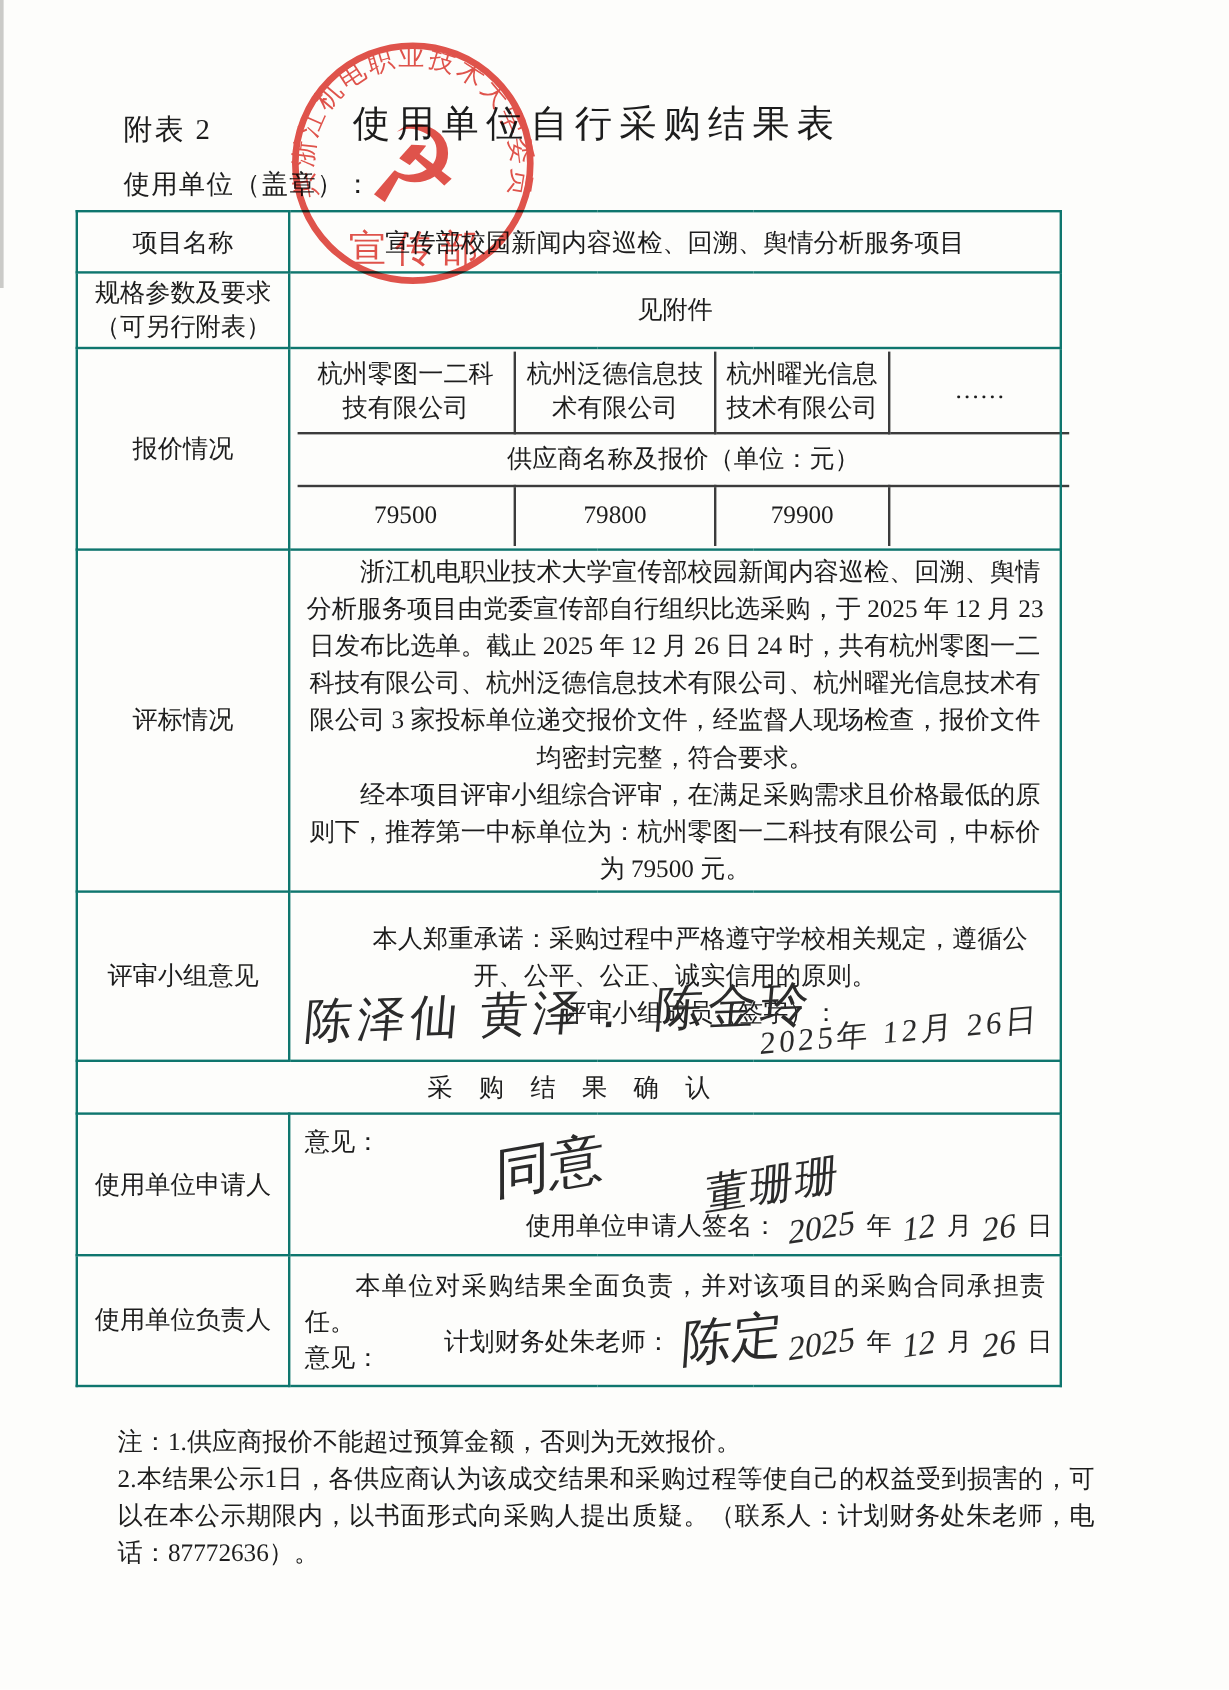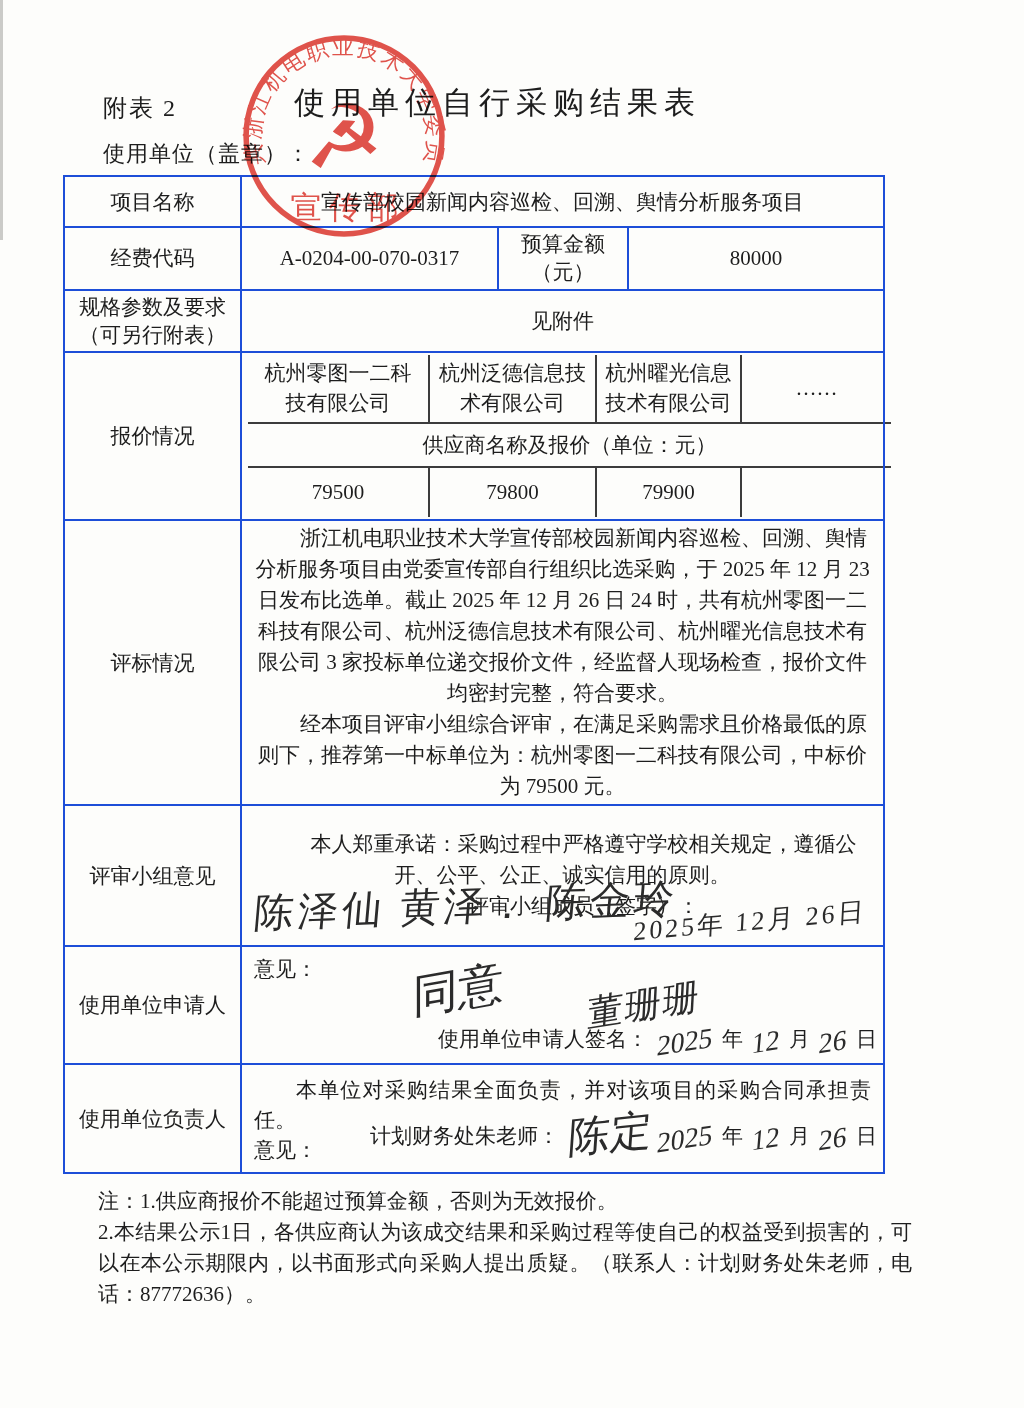--- a/index.html
+++ b/index.html
@@ -17,21 +17,21 @@
 
   
   .stamp{position:absolute;left:238px;top:28px;z-index:30;opacity:.88;mix-blend-mode:multiply;pointer-events:none;}
 
   
   table.main{
     position:absolute;left:63px;top:175px;width:820px;z-index:1;
     border-collapse:collapse;table-layout:fixed;background:transparent;
   }
   table.main td{
-    border:2px solid #1d4ed8;font-size:21px;text-align:center;
+    border:2px solid #0f766e;font-size:21px;text-align:center;
     vertical-align:middle;padding:2px 6px;overflow:visible;
   }
   .prewrap{white-space:pre-line;line-height:1.35;}
   td.qwrap{padding:0;}
   table.qtable{border-collapse:collapse;width:100%;table-layout:fixed;}
   table.qtable td{border:2px solid #3c3c3c;font-size:21px;text-align:center;vertical-align:middle;padding:2px 8px;line-height:1.4;}
   table.qtable tr:first-child td{border-top:none;}
   table.qtable tr:last-child td{border-bottom:none;}
   table.qtable td:first-child{border-left:none;}
   table.qtable td:last-child{border-right:none;}
@@ -97,27 +97,20 @@
 
   <tbody>
       <tr>
     <td style="height:45px">项目名称</td>
     <td colspan="3">宣传部校园新闻内容巡检、回溯、舆情分析服务项目</td>
   </tr>
 
 
 
 
-  <tr>
-    <td style="height:55px">经费代码</td>
-    <td>A-0204-00-070-0317</td>
-    <td class="prewrap">预算金额
-（元）</td>
-    <td>80000</td>
-  </tr>
 
   <tr>
     <td style="height:52px" class="prewrap">规格参数及要求
 （可另行附表）</td>
     <td colspan="3">见附件</td>
   </tr>
 
   <tr>
     <td>报价情况</td>
     <td colspan="3" class="qwrap">
@@ -160,20 +153,23 @@
   <tr>
     <td style="height:135px">评审小组意见</td>
     <td colspan="3" class="textblock relcell">
       <p>本人郑重承诺：采购过程中严格遵守学校相关规定，遵循公开、公平、公正、诚实信用的原则。</p>
       <p>评审小组成员（签字）：</p>
       <span class="hw hw-sigs">陈泽仙 黄泽． 陈金玲</span>
       <span class="hw hw-date-committee">2025年 12月 26日</span>
     </td>
   </tr>
 
+  <tr>
+    <td colspan="4" style="height:38px" class="confirm-header">采购结果确认</td>
+  </tr>
 
   <tr>
     <td style="height:112px">使用单位申请人</td>
     <td colspan="3" class="relcell">
       <span class="opinion-label">意见：</span>
       <span class="hw hw-agree">同意</span>
       <span class="hw hw-appl-name">董珊珊</span>
       <div class="signline">
         <span>使用单位申请人签名：</span>
         <span class="hw hw-num">2025</span>

